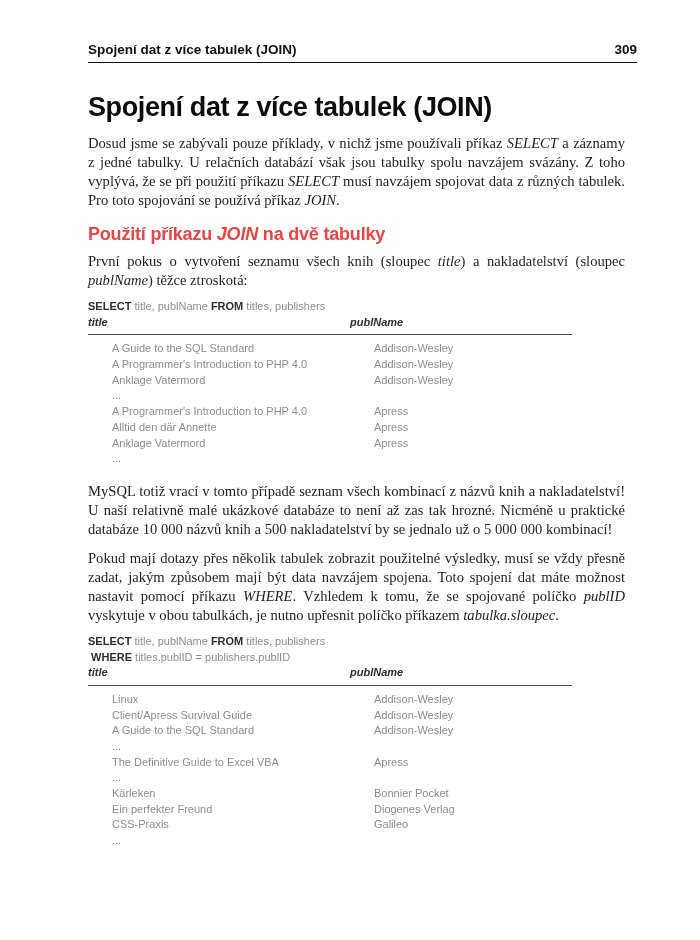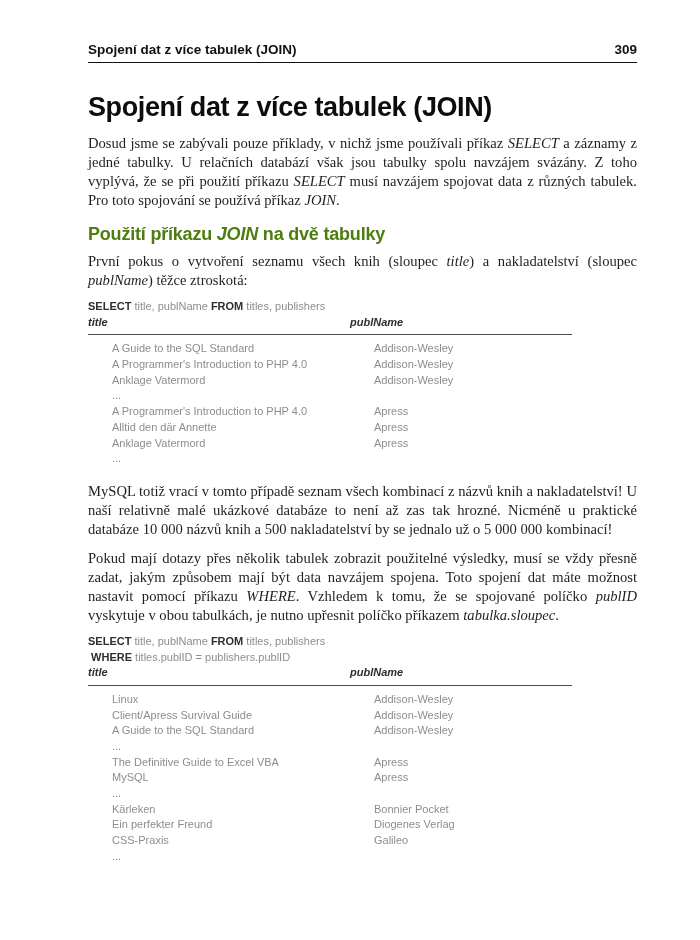--- a/index.html
+++ b/index.html
@@ -18,27 +18,27 @@
   }
   .head-rule{height:0;border:none;border-top:1.6px solid #111;margin:5px 0 0 0;}
   
   h1.page-title{
     font-family:"Liberation Sans",sans-serif;font-weight:bold;
     font-size:27px;letter-spacing:-0.4px;color:#0c0c0c;
     margin:29px 0 0 0;line-height:30px;
   }
   h2.section-heading{
     font-family:"Liberation Sans",sans-serif;font-weight:bold;
-    font-size:18px;letter-spacing:-0.2px;color:#4d7c0f;
+    font-size:18px;letter-spacing:-0.2px;color:#ef4444;
     margin:14px 0 0 0;line-height:21px;
   }
   
   p.body{
     font-size:14.6px;line-height:19px;text-align:justify;
-    margin:10px 0 0 0;color:#1f1f1f;
+    margin:10px 12px 0 0;color:#1f1f1f;
   }
   p.body.tight{margin-top:7px;}
   p.body.after-listing{margin-top:15px;}
   .seg-i{font-style:italic;}
   .seg-bi{font-style:italic;}
   
   .listing{
     margin-top:9px;
     font-family:Liberation Sans, sans-serif;
     font-size:11px;line-height:15.7px;color:#8d8d8d;
@@ -102,21 +102,20 @@
         <div class="code-line"><span> </span><span class="seg-k">WHERE</span><span> titles.publID = publishers.publID</span></div>
       </div>
     <div class="result-header"><span class="col1 hdr">title</span><span class="hdr">publName</span></div>
     <div class="result-rule"></div>
     <div class="result-rows">
         <div class="row"><span class="col1">Linux</span><span>Addison-Wesley</span></div>
         <div class="row"><span class="col1">Client/Apress Survival Guide</span><span>Addison-Wesley</span></div>
         <div class="row"><span class="col1">A Guide to the SQL Standard</span><span>Addison-Wesley</span></div>
         <div class="row">...</div>
         <div class="row"><span class="col1">The Definitive Guide to Excel VBA</span><span>Apress</span></div>
-        <div class="row"><span class="col1">MySQL</span><span>Apress</span></div>
         <div class="row">...</div>
         <div class="row"><span class="col1">Kärleken</span><span>Bonnier Pocket</span></div>
         <div class="row"><span class="col1">Ein perfekter Freund</span><span>Diogenes Verlag</span></div>
         <div class="row"><span class="col1">CSS-Praxis</span><span>Galileo</span></div>
         <div class="row">...</div>
       </div>
   </div>
 
 </div>
 

